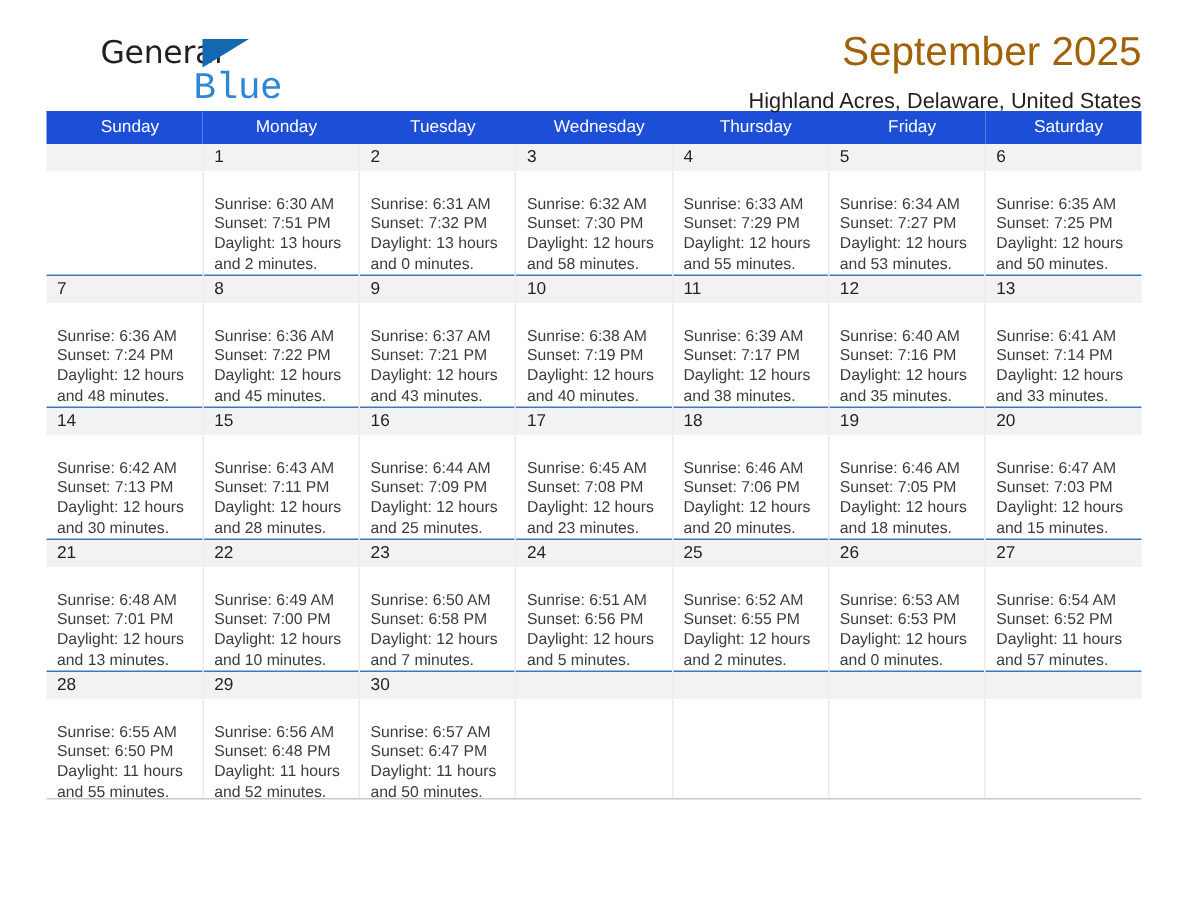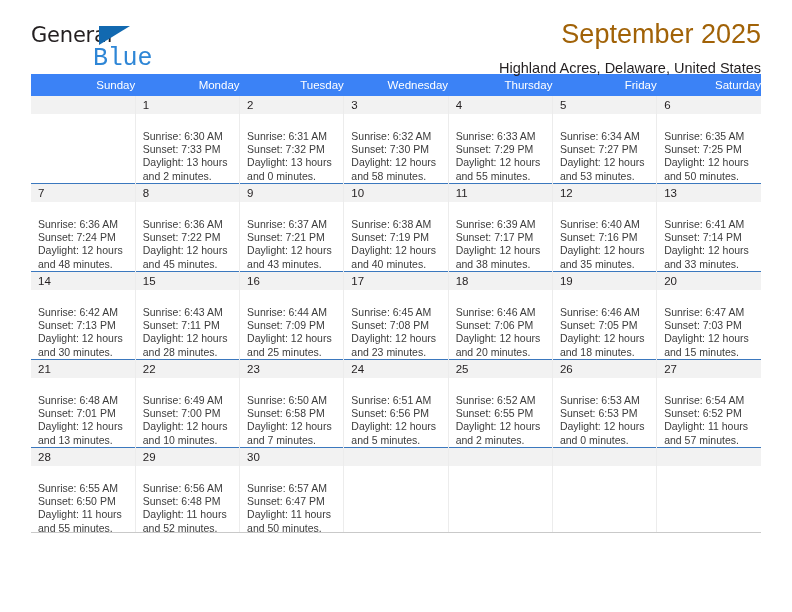--- a/index.html
+++ b/index.html
@@ -22,20 +22,21 @@
     padding: 0 31px;
   }
 
   
   .header {
     position: relative;
     height: 74px;
     display: flex;
     align-items: flex-start;
     justify-content: space-between;
+    margin-left: 36px;
   }
   .logo {
     position: relative;
     margin-top: 23px;
     width: 130px;
     height: 46px;
     user-select: none;
   }
   .logo-general {
     position: absolute;
@@ -84,25 +85,25 @@
     text-align: right;
   }
 
   
   .cal {
     width: 730px;
     border-collapse: collapse;
     table-layout: fixed;
   }
   .cal th {
-    background: #3b82f6;
+    background: #1d4ed8;
     color: #ffffff;
     font-weight: normal;
     font-size: 11.5px;
-    text-align: right;
+    text-align: center;
     padding: 5px 0 5px 7px;
     height: 20px;
     box-sizing: border-box;
     border: none;
   }
   .week-row > td {
     padding: 0;
     vertical-align: top;
     border-right: 1px solid #ececec;
     border-top: 1px solid #3b78be;
@@ -186,21 +187,21 @@
           <td>
             <div class="cell empty">
               <div class="daynum"></div>
             </div>
           </td>
           <td>
             <div class="cell">
               <div class="daynum">1</div>
               <div class="details">
                 <div>Sunrise: 6:30 AM</div>
-                <div>Sunset: 7:33 PM</div>
+                <div>Sunset: 7:51 PM</div>
                 <div>Daylight: 13 hours</div>
                 <div>and 2 minutes.</div>
               </div>
             </div>
           </td>
           <td>
             <div class="cell">
               <div class="daynum">2</div>
               <div class="details">
                 <div>Sunrise: 6:31 AM</div>

